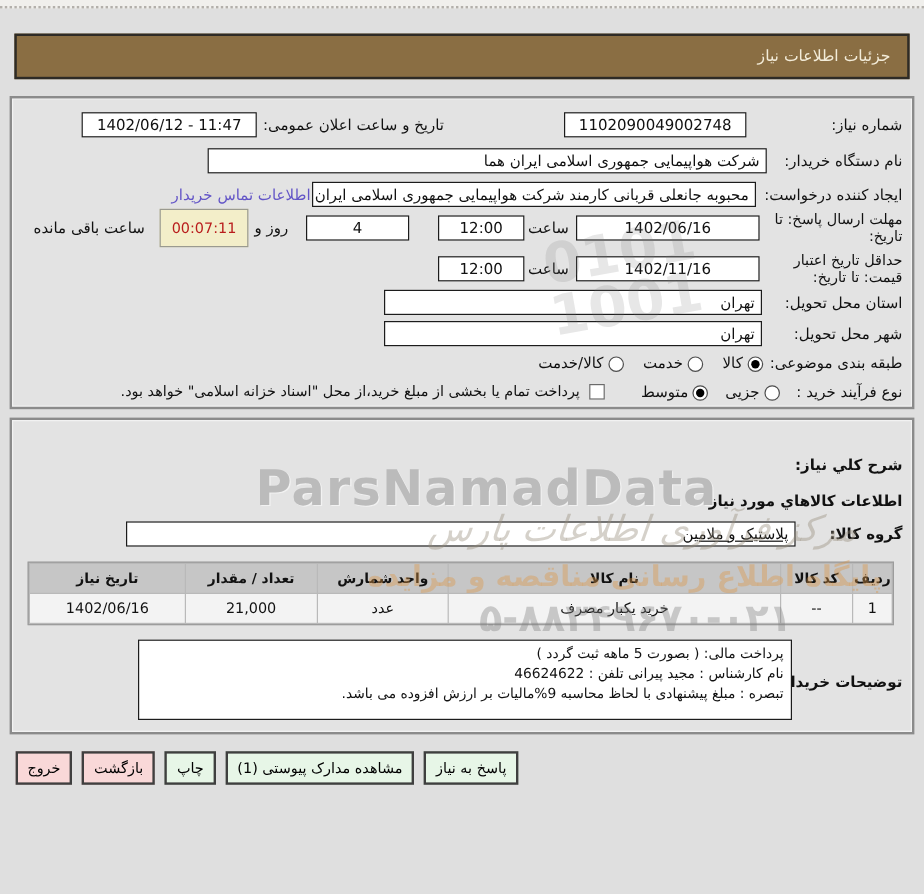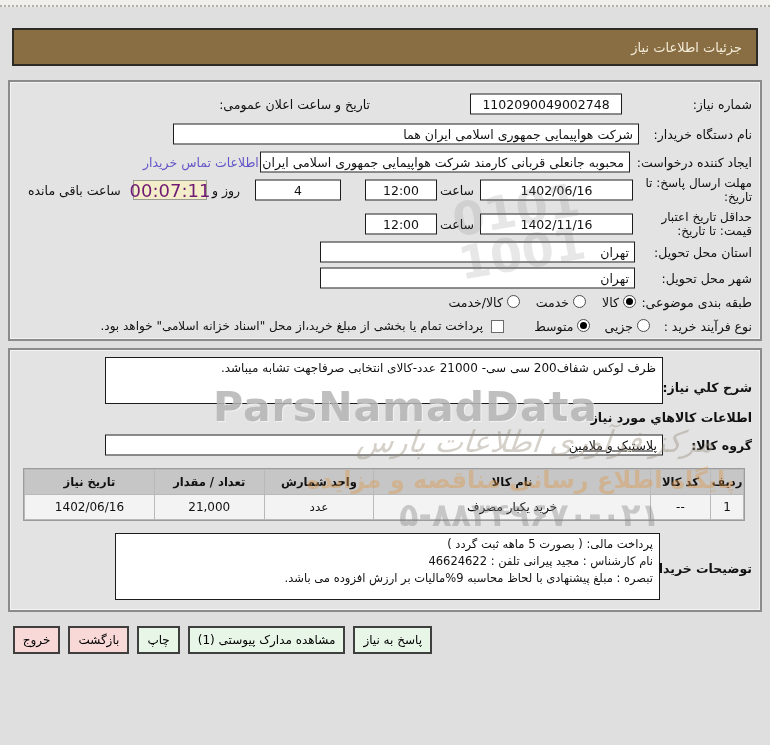--- a/index.html
+++ b/index.html
@@ -34,37 +34,37 @@
   .lbl.b { font-weight:bold; }
   .field {
     position:absolute; top:50%; transform:translateY(-50%);
     height:21px; background:#fff; border:1px solid #1c1c1c;
     display:flex; align-items:center; padding:0 5px; font-size:12.5px;
     white-space:nowrap; overflow:hidden;
   }
   .field.center { justify-content:center; direction:ltr; }
   .timer {
     position:absolute; top:50%; transform:translateY(-50%);
-    height:20px; background:#f3eec9; border:1px solid #9a9a90;
+    height:32px; background:#f3eec9; border:1px solid #9a9a90;
     display:flex; align-items:center; justify-content:center;
-    color:#701a75; font-size:18px; direction:ltr;
+    color:#b91c1c; font-size:12px; direction:ltr;
   }
   .txt { position:absolute; top:50%; transform:translateY(-50%); white-space:nowrap; font-size:12.5px; }
   .link { color:#6355c7; cursor:pointer; }
   .radio {
     position:relative; display:inline-block; width:13px; height:13px;
     border-radius:50%; background:#fff; border:1px solid #4d4d4d; vertical-align:middle;
   }
   .radio.sel::after {
     content:""; position:absolute; inset:2px; border-radius:50%; background:#000;
   }
   .checkbox { display:inline-block; width:13px; height:13px; background:#fff; border:1px solid #6b6b6b; vertical-align:middle; }
   .optrow { display:flex; align-items:center; position:absolute; left:0; right:0; top:0; bottom:0; }
   .optrow .lblfix { padding-right:8px; font-size:12.5px; }
-  .opt { display:flex; align-items:flex-start; }
+  .opt { display:flex; align-items:flex-end; }
   .opt span.t { margin-right:4px; }
   .ta {
     position:absolute; background:#fff; border:1px solid #1c1c1c;
     padding:2px 6px; font-size:12px; line-height:17px; overflow:hidden;
   }
   .section-h { position:absolute; right:8px; font-weight:bold; font-size:12.5px; white-space:nowrap; }
   table.goods { position:absolute; right:15px; top:118px; width:722px; border-collapse:separate; border-spacing:1px; background:#b9b9b9; border:1px solid #9c9c9c; }
   table.goods th { background:#c6c6c6; font-size:11.5px; font-weight:bold; height:24px; text-align:center; }
   table.goods td { background:#f3f3f3; font-size:12px; height:24px; text-align:center; }
   .btn-row {
@@ -98,20 +98,23 @@
 </div>
 
 <div class="panel" id="panel1">
 
   <div class="row" style="top:10px;">
     <span class="lbl">شماره نیاز:</span>
     <div class="field center" style="left:460px; width:152px;">
         <span>1102090049002748</span>
       </div>
     <span class="lbl" style="right:auto; left:352px; transform:translate(0,-50%); right:390px; left:auto;">تاریخ و ساعت اعلان عمومی:</span>
+    <div class="field center" style="left:58px; width:146px;">
+        <span>1402/06/12 - 11:47</span>
+      </div>
   </div>
 
   <div class="row" style="top:40px;">
     <span class="lbl">نام دستگاه خریدار:</span>
     <div class="field" style="left:163px; width:466px;">
         <span>شرکت هواپیمایی جمهوری اسلامی ایران هما</span>
       </div>
   </div>
 
   <div class="row" style="top:68px;">
@@ -197,23 +200,20 @@
       </span>
       <span class="checkbox" style="margin-right:30px;"></span>
       <span style="margin-right:8px; font-size:12px; white-space:nowrap;">پرداخت تمام یا بخشی از مبلغ خرید،از محل "اسناد خزانه اسلامی" خواهد بود.</span>
     </div>
   </div>
 </div>
 
 <div class="panel" id="panel2">
 
   <span class="lbl b" style="top:30px; transform:none;">شرح کلي نیاز:</span>
-  <div class="ta" style="top:7px; left:95px; width:558px; height:47px; text-align:right;">
-    <span>ظرف لوکس شفاف200 سی سی- 21000 عدد-کالای انتخابی صرفاجهت تشابه میباشد.</span>
-  </div>
 
   <span class="section-h" style="top:60px;">اطلاعات کالاهاي مورد نیاز</span>
 
   <span class="lbl b" style="top:95px;">گروه کالا:</span>
   <div class="field" style="top:95px; left:95px; width:558px;text-decoration:underline;">
       <span>پلاستیک و ملامین</span>
     </div>
 
   <table class="goods">
     <colgroup>

